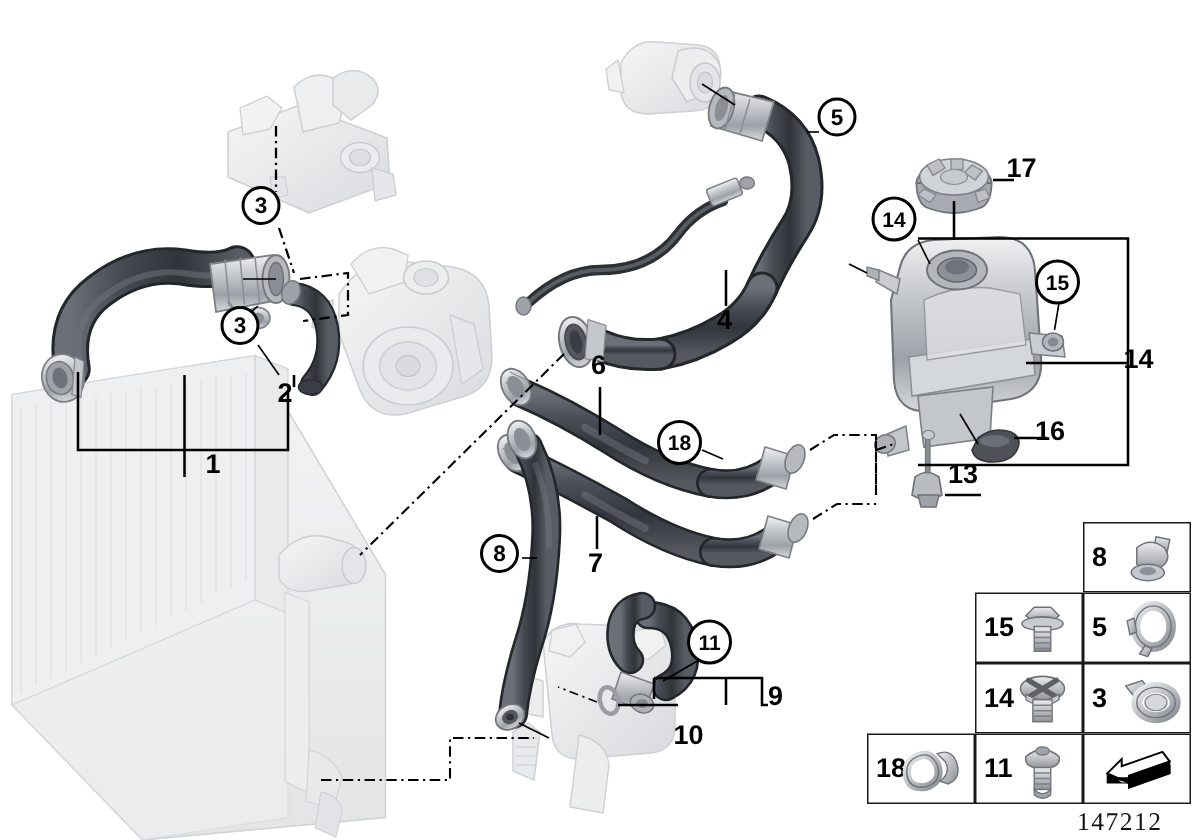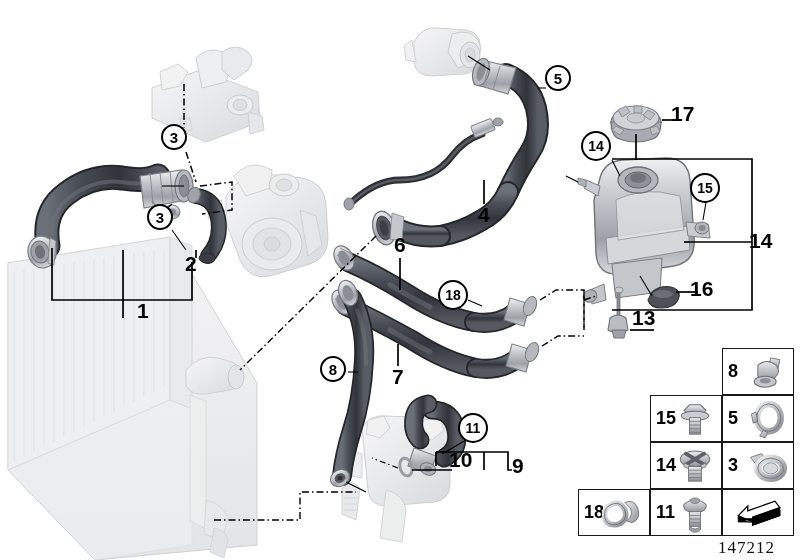--- a/index.html
+++ b/index.html
@@ -1,20 +1,20 @@
 <!DOCTYPE html>
 <html><head>
 <meta charset="utf-8">
 <style>
   html,body{margin:0;padding:0;background:#ffffff;}
   body{width:800px;height:560px;overflow:hidden;font-family:"Liberation Sans",sans-serif;}
   #stage{position:relative;width:800px;height:560px;background:#fff;}
   svg.layer{position:absolute;left:0;top:0;width:800px;height:560px;}
   .num{position:absolute;font-family:"Liberation Sans",sans-serif;font-weight:bold;color:#000;line-height:1;}
-  .num.big{font-size:21px;}
+  .num.big{font-size:18px;}
   .circnum{position:absolute;width:26px;height:26px;border:2px solid #000;border-radius:50%;background:#fff;
            display:flex;align-items:center;justify-content:center;font-size:15px;font-weight:bold;color:#000;
            font-family:"Liberation Sans",sans-serif;box-sizing:border-box;}
   .circnum.wide{width:30px;height:30px;font-size:14px;}
   #legend{position:absolute;}
   .lg-cell{position:absolute;border:1px solid #1a1a1a;box-sizing:border-box;background:#fff;}
   .lg-lab{position:absolute;font-size:18px;font-weight:bold;color:#000;font-family:"Liberation Sans",sans-serif;}
   #drawno{position:absolute;font-size:17px;color:#111;font-family:"Liberation Sans",sans-serif;letter-spacing:1px;}
 </style>
 </head>
@@ -396,21 +396,21 @@
       <div class="num big" style="left: 137px; top: 300px;">1</div>
       <div class="num big" style="left: 185px; top: 253px;">2</div>
       <div class="circnum" style="left: 161px; top: 124px;">3</div>
       <div class="circnum" style="left: 147px; top: 204px;">3</div>
       <div class="num big" style="left: 478px; top: 204px;">4</div>
       <div class="circnum" style="left: 545px; top: 65px;">5</div>
       <div class="num big" style="left: 394px; top: 234px;">6</div>
       <div class="num big" style="left: 392px; top: 366px;">7</div>
       <div class="circnum" style="left: 320px; top: 356px;">8</div>
       <div class="num big" style="left: 512px; top: 455px;">9</div>
-      <div class="num big" style="left: 449px; top: 449px;">10</div>
+      <div class="num big" style="left: 449px; top: 481px;">10</div>
       <div class="circnum wide" style="left: 458px; top: 413px;">11</div>
       <div class="num big" style="left: 749px; top: 230px;">14</div>
       <div class="num big" style="left: 632px; top: 307px;">13</div>
       <div class="circnum wide" style="left: 581px; top: 131px;">14</div>
       <div class="circnum wide" style="left: 690px; top: 173px;">15</div>
       <div class="num big" style="left: 690px; top: 278px;">16</div>
       <div class="num big" style="left: 671px; top: 103px;">17</div>
       <div class="circnum wide" style="left: 438px; top: 280px;">18</div>
     </div>
 

